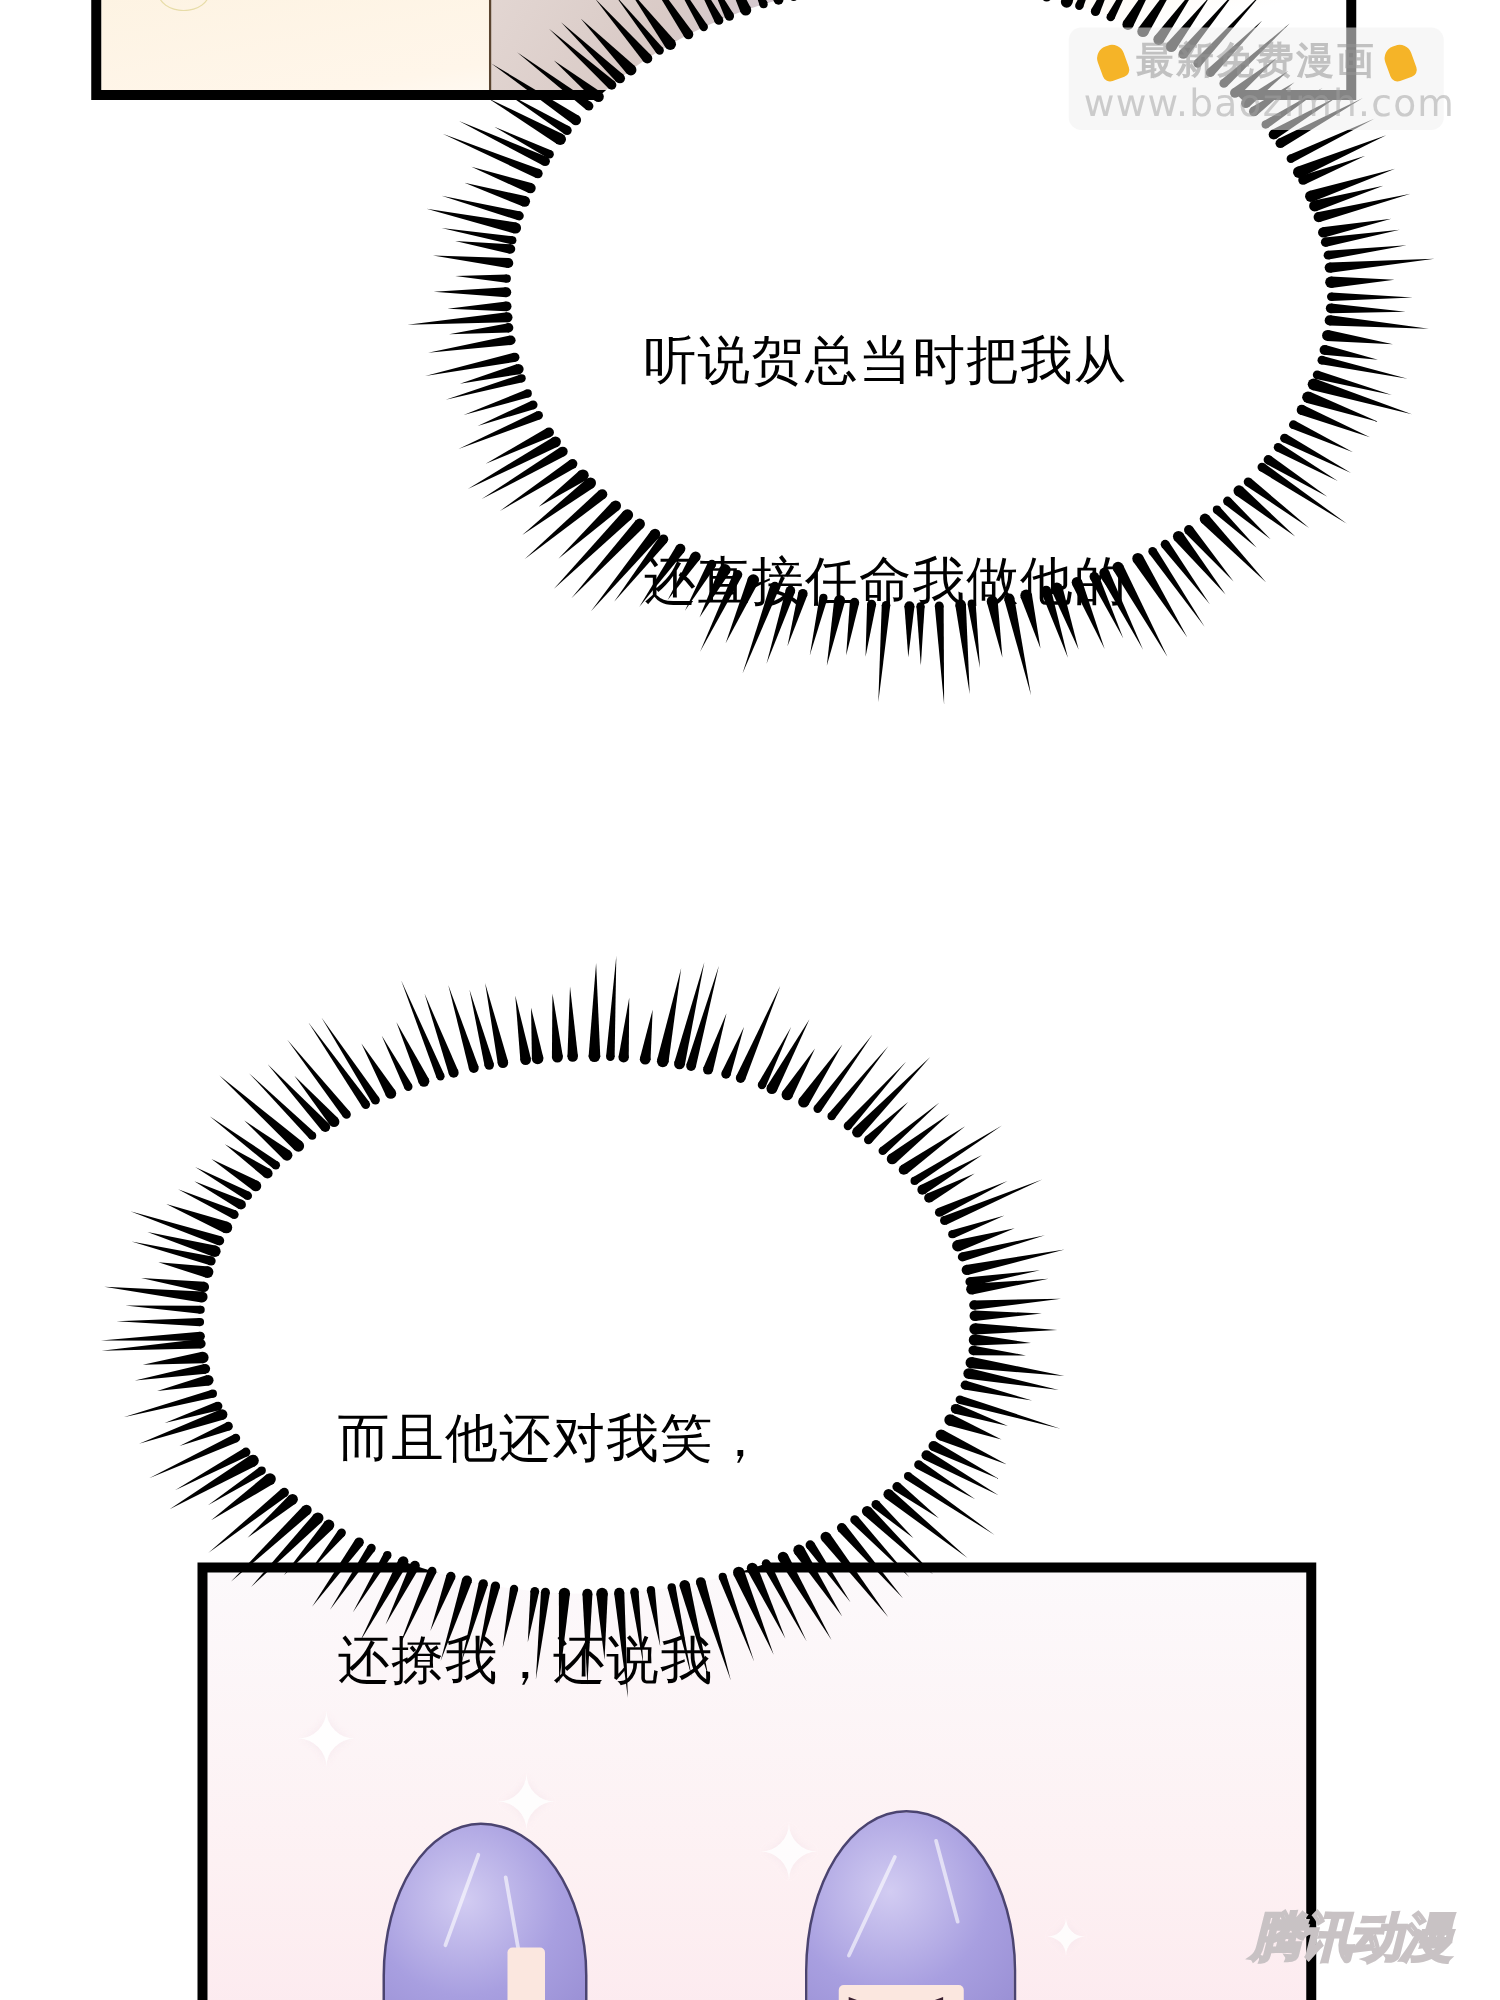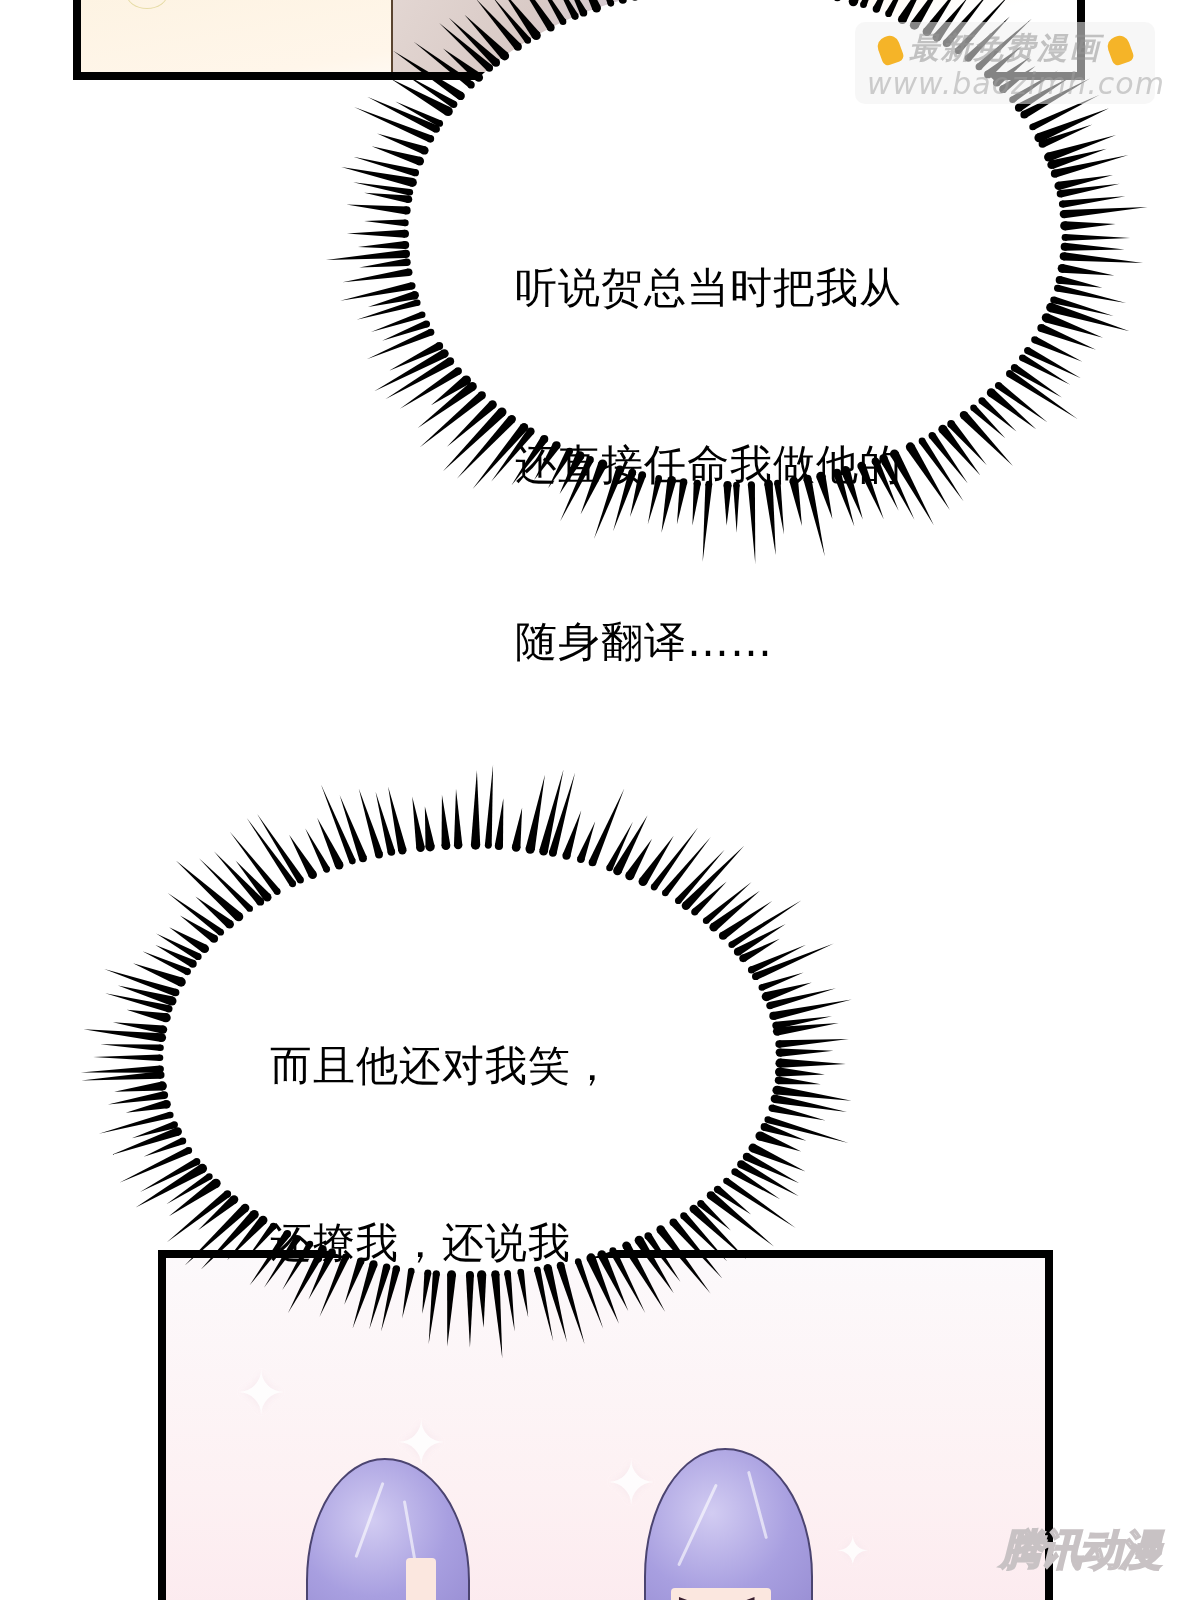--- a/index.html
+++ b/index.html
@@ -50,21 +50,21 @@
   
   .burst { position: absolute; }
   .bubble-text {
     position: absolute; color: #000; font-size: 42px; line-height: 59px;
     letter-spacing: 1px; white-space: pre; font-family: "DejaVu Sans", sans-serif;
   }
 
   
   .wm-box {
     position: absolute; left: 855px; top: 22px; width: 300px; height: 82px;
-    background: rgba(240,240,240,0.55); border-radius: 10px; font-style: italic;
+    background: rgba(240,240,240,0.55); border-radius: 10px;
   }
   .wm-line1 {
     position: absolute; left: 0; right: 0; top: 6px; text-align: center;
     font-size: 30px; color: rgba(150,150,150,0.55); font-weight: bold; letter-spacing: 2px;
   }
   .wm-hand {
     display: inline-block; width: 22px; height: 28px; background: #f5b428;
     border-radius: 10px 10px 6px 6px; vertical-align: middle; margin: 0 8px;
     transform: rotate(-20deg);
   }
@@ -694,24 +694,23 @@
     <circle cx="777.2328846106329" cy="1031.337443158982" r="4.315940072016462" fill="#000"></circle>
     <polygon points="779.430524015984,1047.8704951317566 778.8687811939781,1040.301986947508 848.7816182095471,1038.9180816205885" fill="#000"></polygon>
     <circle cx="779.149652604981" cy="1044.0862410396323" r="3.7946630658436216" fill="#000"></circle>
     <polygon points="779.9599088508236,1056.7671002258796 779.6710547225424,1048.3989230909044 833.4825930955799,1050.7305213962406" fill="#000"></polygon>
     <circle cx="779.815481786683" cy="1052.583011658392" r="4.186580504115226" fill="#000"></circle>
   </svg>
 
 <div class="bubble-text" style="left:515px;top:140px;">
   <div>听说贺总当时把我从</div>
   <div>还直接任命我做他的</div>
-  <div>随身翻译……</div>
 </div>
 
-<div class="bubble-text" style="left:270px;top:918px;">
+<div class="bubble-text" style="left:270px;top:1007px;font-family:Liberation Mono, monospace;">
   <div>而且他还对我笑，</div>
   <div>还撩我，还说我</div>
 </div>
 
 <div class="wm-box">
   <div class="wm-line1">
     <span class="wm-hand"></span><span>最新免费漫画</span><span class="wm-hand"></span>
   </div>
   <div class="wm-line2">www.baozimh.com</div>
 </div>

